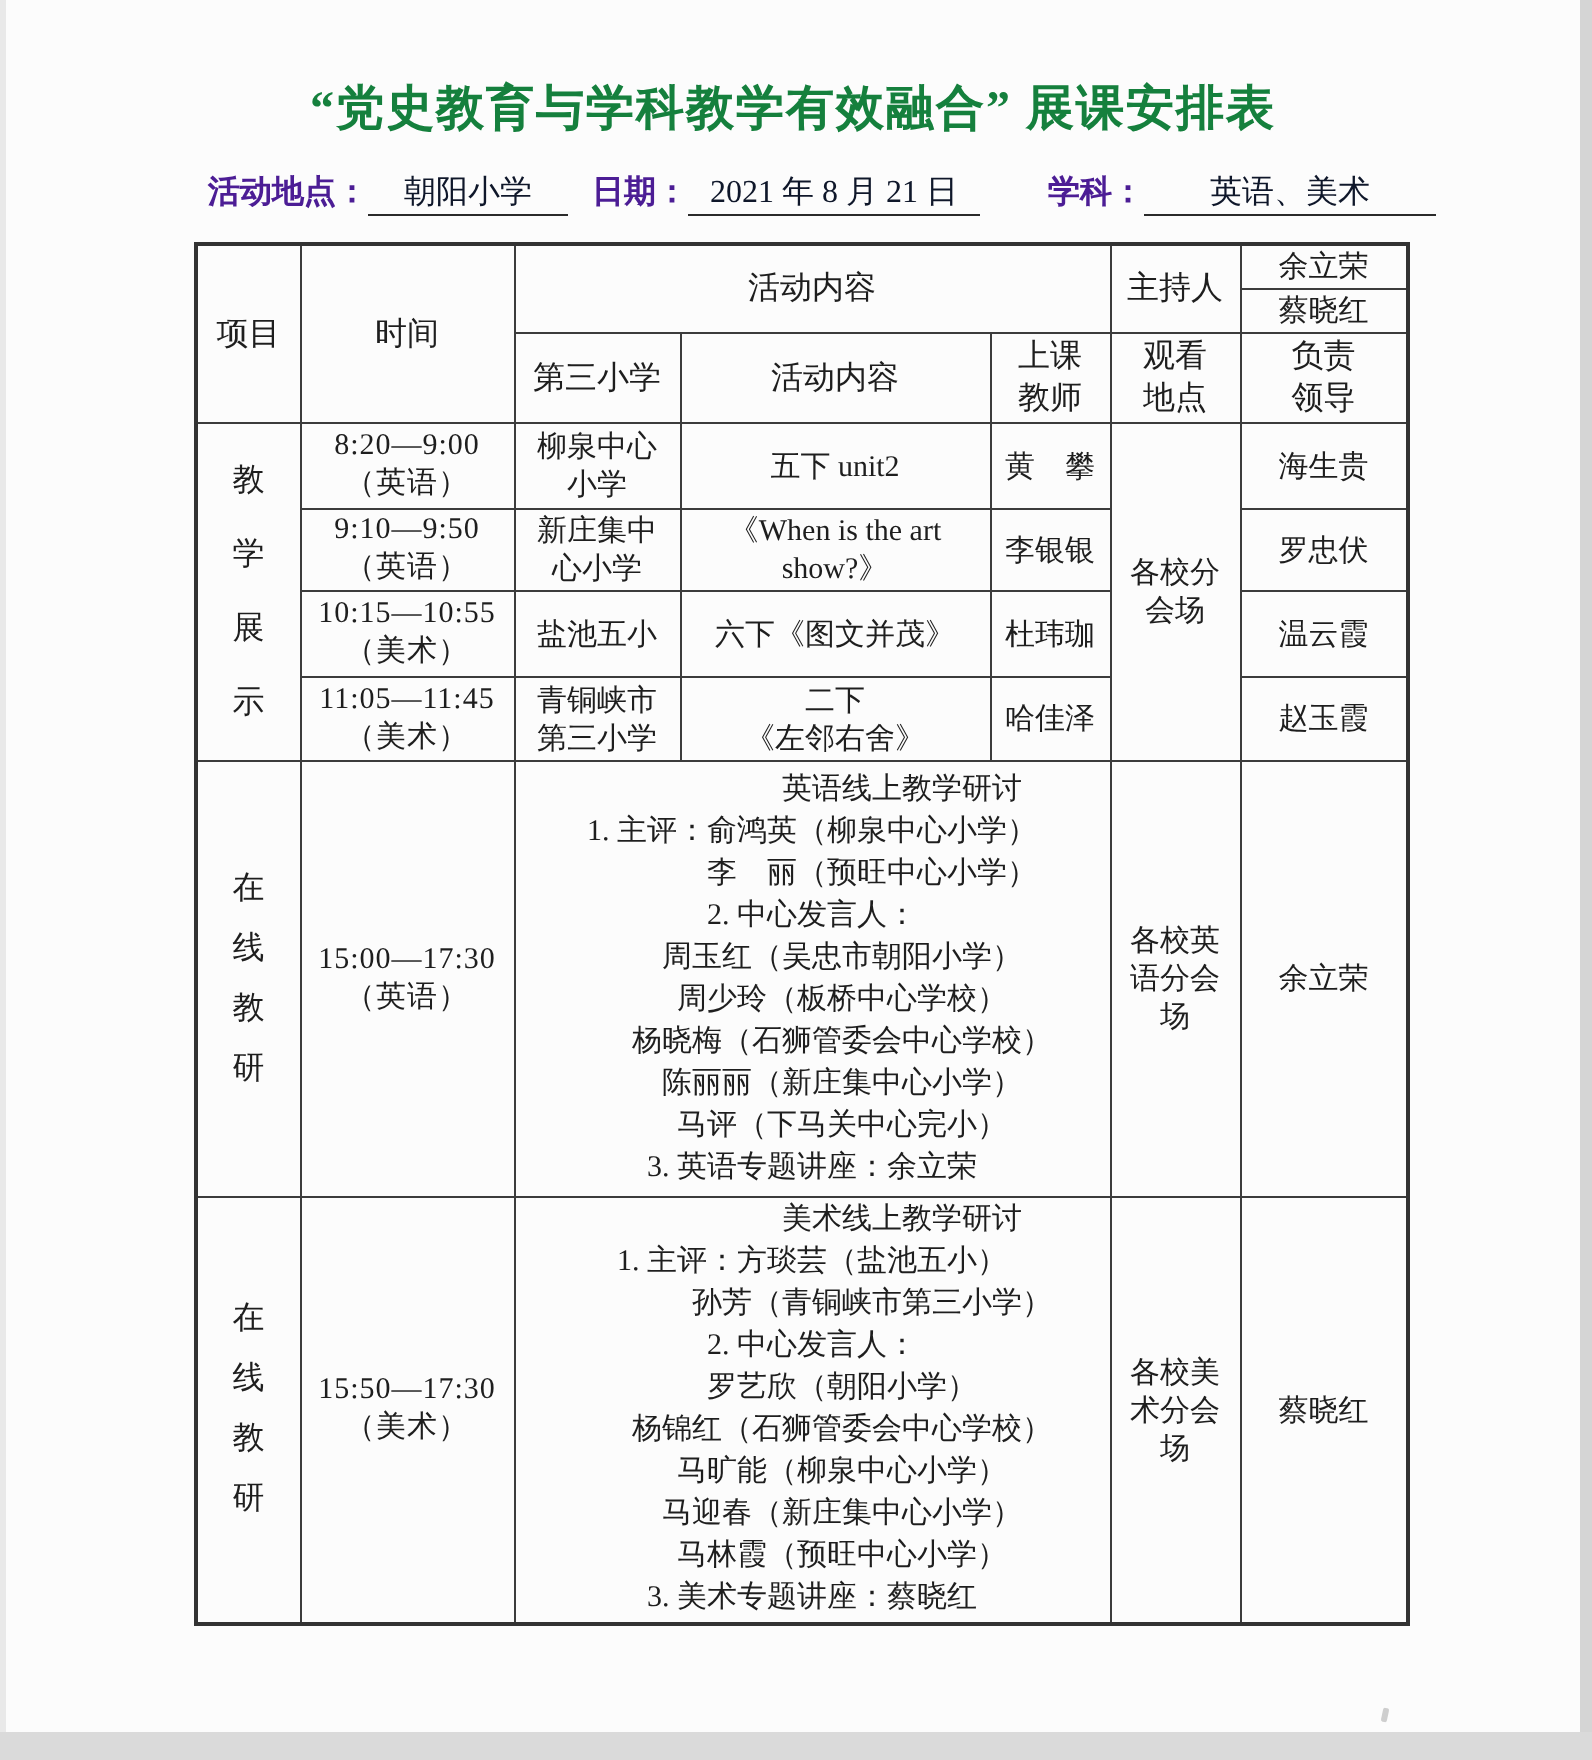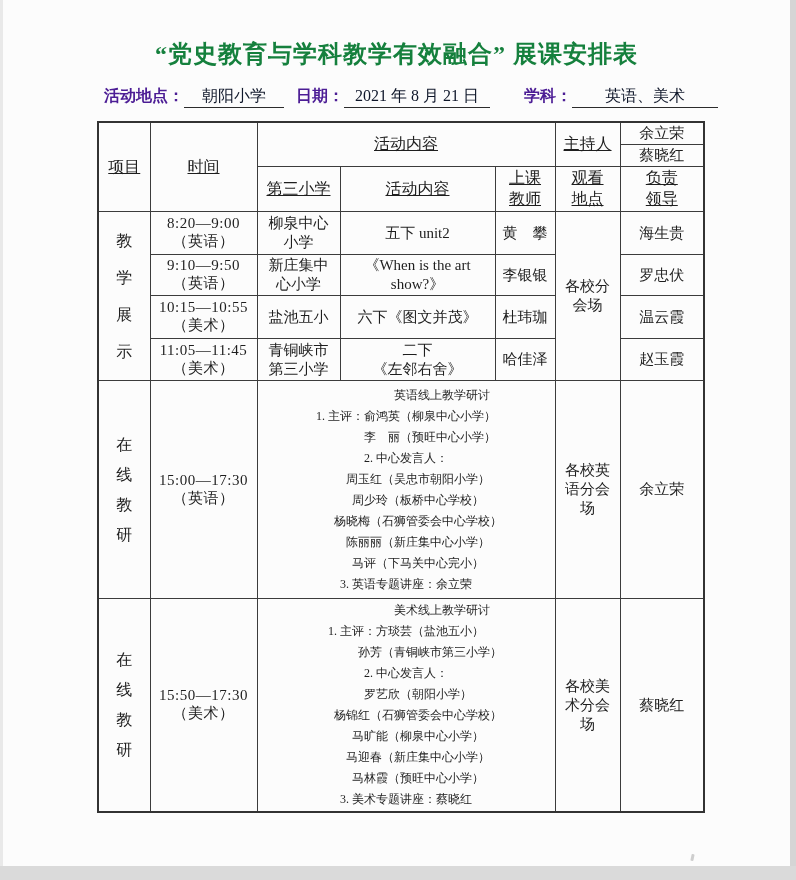--- a/index.html
+++ b/index.html
@@ -41,31 +41,31 @@
     width:608px;height:684px;
     border-collapse:collapse;table-layout:fixed;
     font-size:15px;color:#1e1e1e;
   }
   table.sched td{
     border:1px solid #3c3c3c;
     text-align:center;vertical-align:middle;
     padding:1px 3px;overflow:hidden;
   }
   table.sched{border:2px solid #333;}
-  td.hdr{font-size:16px;text-decoration:underline;}
+  td.hdr{font-size:16px;}
   td.prewrap{white-space:pre-line;}
   .vert{
     display:inline-block;width:1.15em;
     white-space:normal;word-break:break-all;
     font-size:16px;line-height:37px;text-align:center;
   }
   .vert-online{line-height:30px;}
   td.content-cell{
     text-align:left;vertical-align:middle;
-    white-space:pre;font-size:12px;line-height:21px;
+    white-space:pre;font-size:15px;line-height:21px;
     padding:2px 4px 2px 6px;
     margin-left:36px;
   }
   .time-cell{letter-spacing:.5px;}
   
   .edge-right{position:absolute;right:0;top:0;width:6px;height:880px;background:#d5d5d5;}
   .edge-bottom{position:absolute;left:0;bottom:0;width:796px;height:14px;background:#dadada;}
   .edge-left{position:absolute;left:0;top:0;width:3px;height:880px;background:#e9e9e9;}
   .speck{
     position:absolute;left:688px;top:854px;width:3px;height:7px;

